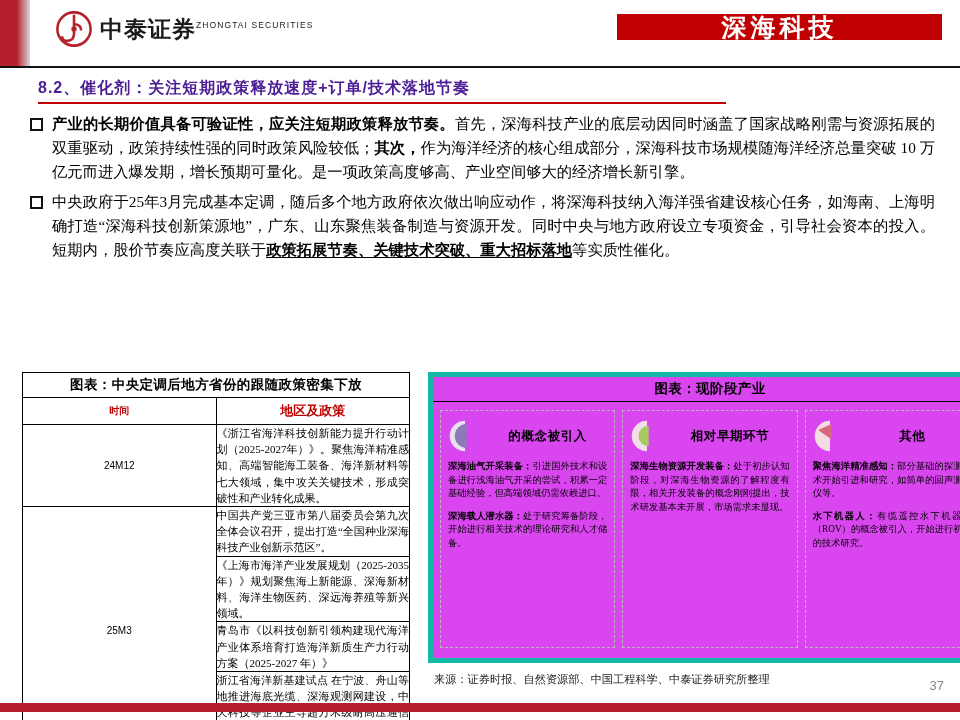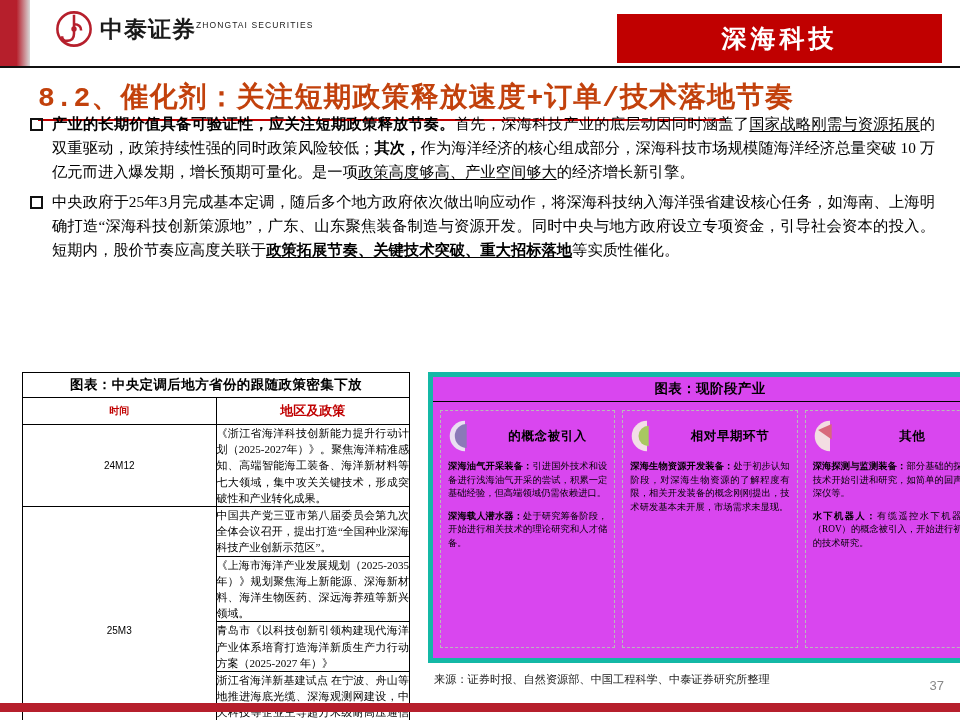--- a/index.html
+++ b/index.html
@@ -31,38 +31,38 @@
   .logo-cn{
     font-family:"Liberation Sans","DejaVu Sans",sans-serif;
     font-weight:bold;font-size:23px;letter-spacing:1px;color:#1a1a1a;
   }
   .logo-en{
     font-family:"Liberation Sans","DejaVu Sans",sans-serif;
     font-size:8.5px;letter-spacing:1.1px;color:#1a1a1a;margin-top:3px;
   }
   .hdr-chip{
     position:absolute;right:18px;top:14px;
-    width:325px;height:49px;background:#c00000;
+    width:325px;height:26px;background:#c00000;
     display:flex;align-items:center;justify-content:center;
   }
   .hdr-chip span{
     color:#fff;font-size:25px;font-weight:bold;letter-spacing:4px;
     font-family:"Liberation Serif","DejaVu Serif",serif;
   }
   .hdr-rule{
     position:absolute;left:0;top:66px;width:960px;height:2px;background:#111;
   }
 
   
   #title{
     position:absolute;left:38px;top:78px;width:880px;
   }
   #title .t{
-    color:#c2410c;font-size:28px;font-weight:bold;letter-spacing:1px;
-    font-family:Liberation Mono, monospace;
+    color:#4c1d95;font-size:16px;font-weight:bold;letter-spacing:1px;
+    font-family:Liberation Sans, sans-serif;
     white-space:nowrap;
   }
   #title .uline{
     margin-top:3px;width:688px;height:2px;background:#c00000;
   }
 
   
   #body{position:absolute;left:30px;top:112px;width:905px;}
   .blk{display:flex;margin-bottom:5px;}
   .bullet{
@@ -70,21 +70,21 @@
   }
   .bullet i{
     display:block;width:9px;height:9px;border:2px solid #111;
   }
   .btext{
     flex:1 1 auto;font-size:15.3px;line-height:24.2px;text-align:justify;
     text-justify:inter-ideograph;
     letter-spacing:0px;
   }
   .b{font-weight:bold;}
-  .u{text-decoration:underline;text-underline-offset:2px;}
+  .u{text-underline-offset:2px;}
   .bu{font-weight:bold;text-decoration:underline;text-underline-offset:2px;}
 
   
   #exhibits{position:absolute;left:0;top:372px;width:960px;}
 
   
   #leftbox{position:absolute;left:22px;top:0;width:388px;}
   table.tbl{border-collapse:collapse;width:388px;table-layout:fixed;
     font-family:"Liberation Serif","DejaVu Serif",serif;}
   table.tbl td,table.tbl th{border:1px solid #000;padding:0;}
@@ -246,21 +246,21 @@
 
         <div class="card">
           <div class="card-head">
             <svg class="card-ico" viewBox="0 0 40 40">
               <path d="M20 2 A18 18 0 0 0 20 38 Z" fill="#f3dde2"></path>
               <path d="M22 6 L22 24 L6 13 Z" fill="#d8697c"></path>
             </svg>
             <div class="card-title">其他</div>
           </div>
           <div class="para">
-            <b>深海探测与监测装备：</b><span>部分基础的探测技术开始引进和研究，如简单的回声测深仪等。</span>
+            <b>聚焦海洋精准感知：</b><span>部分基础的探测技术开始引进和研究，如简单的回声测深仪等。</span>
           </div>
           <div class="para">
             <b>水下机器人：</b><span>有缆遥控水下机器人（ROV）的概念被引入，开始进行初步的技术研究。</span>
           </div>
         </div>
 
       </div>
     </div>
   </div>
 </div>

